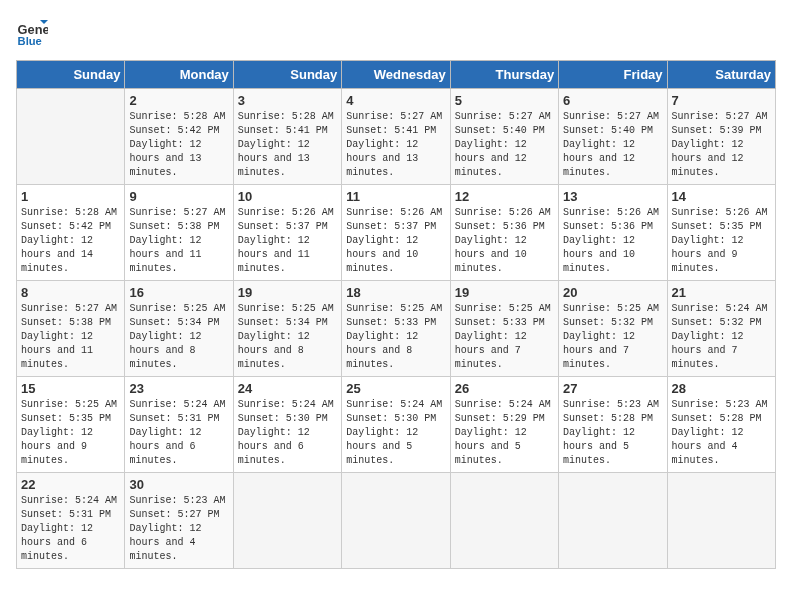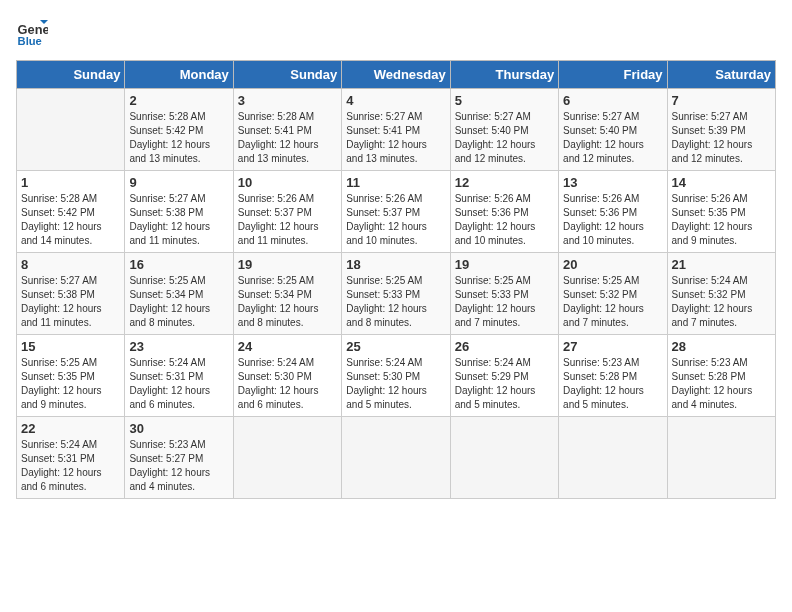--- a/index.html
+++ b/index.html
@@ -66,20 +66,21 @@
     .day-num {
       font-size: 13px;
       font-weight: bold;
       display: block;
       margin-bottom: 2px;
     }
     .day-info {
       font-size: 10px;
       line-height: 1.4;
       color: #333;
+      font-family: Liberation Mono, monospace;
     }
     .empty-cell {
       background: #f5f5f5 !important;
     }
   </style>
 </head>
 <body>
 
 <div class="header">
   <div class="logo">

